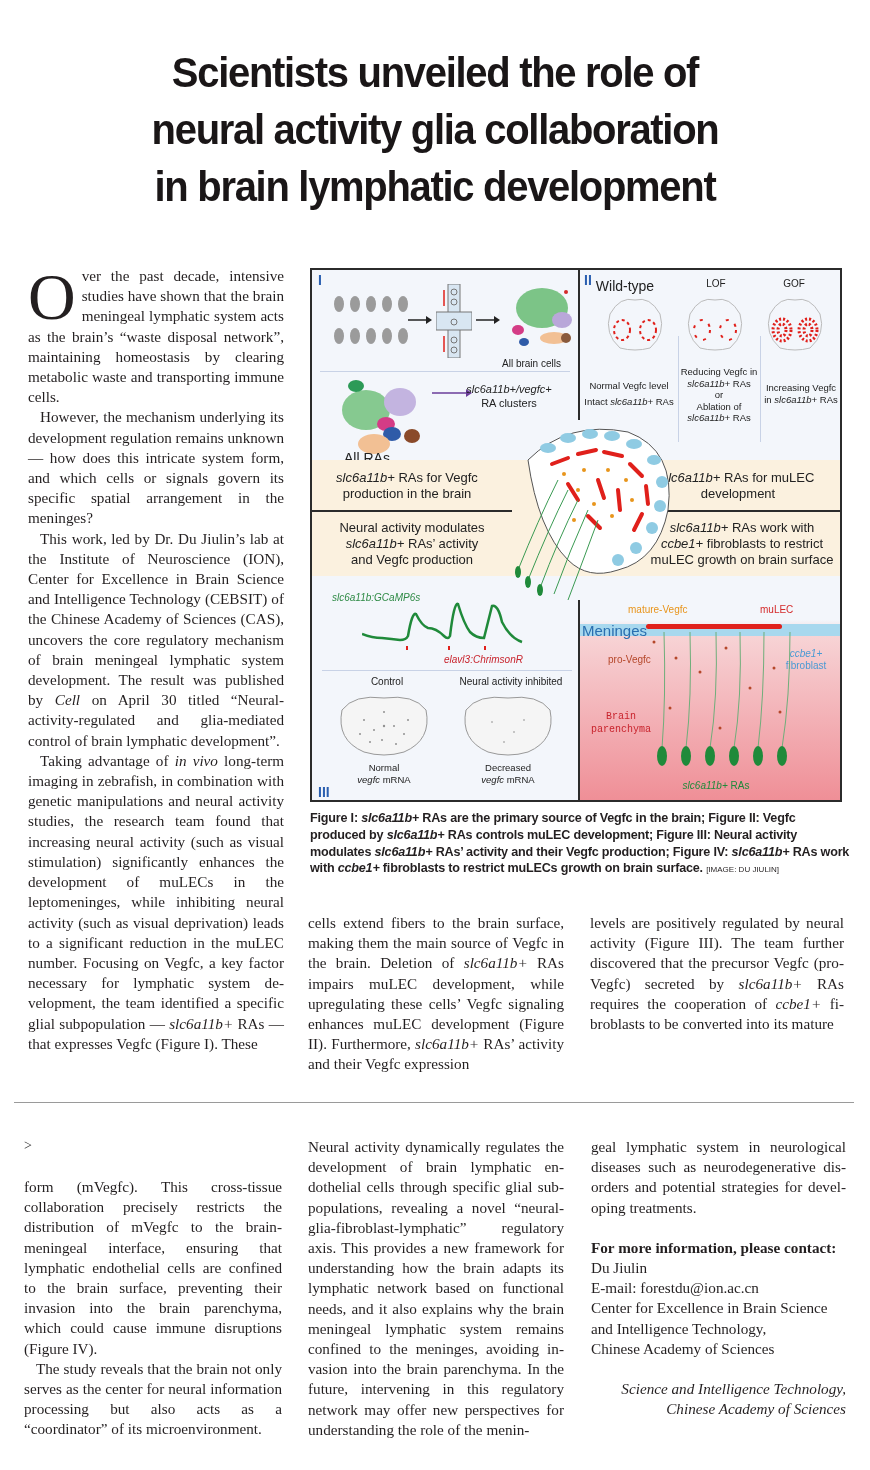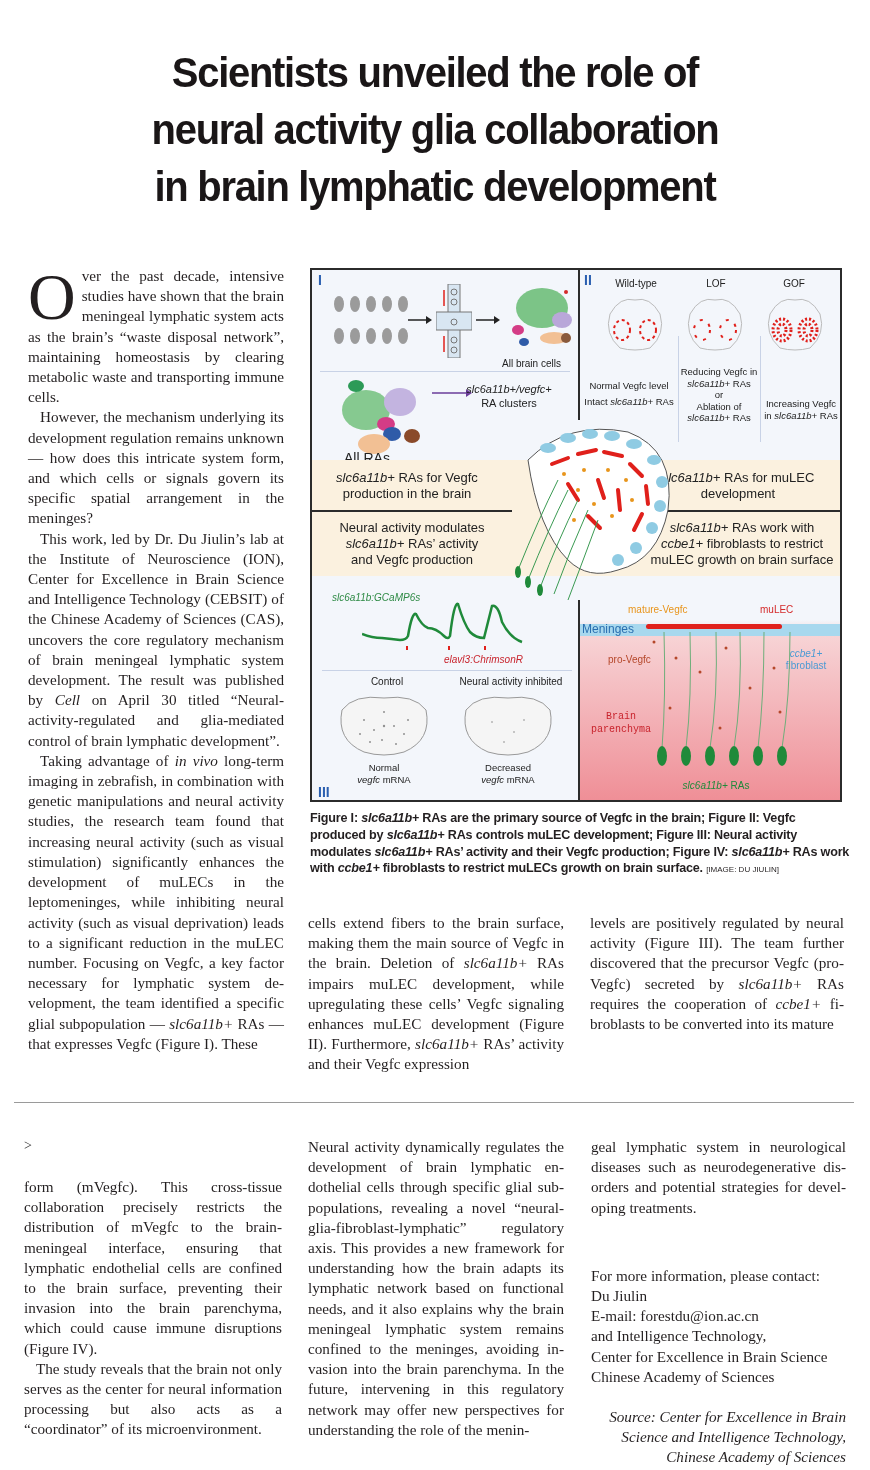--- a/index.html
+++ b/index.html
@@ -28,21 +28,21 @@
   .band { position: absolute; background: #fbf1df; }
   .vline { position: absolute; background: #2b2b2b; width: 2px; }
   .hline { position: absolute; background: #2b2b2b; height: 2px; }
 
   .caption { position: absolute; left: 310px; top: 810px; width: 540px; font-family: "Liberation Sans", sans-serif; font-weight: bold; font-size: 12.6px; line-height: 16.8px; color: #231f20; letter-spacing: -0.2px; }
   .caption .credit { font-weight: normal; font-size: 8px; letter-spacing: 0; }
 
   .divider { position: absolute; left: 14px; top: 1102px; width: 840px; height: 1px; background: #9a9a9a; }
   .gt { position: absolute; left: 24px; top: 1138px; font-family: "Liberation Serif", serif; font-size: 14px; color: #333; }
 
-  .contact-head { font-weight: normal; margin-top: 28px; }
+  .contact-head { font-weight: bold; }
   .source { font-style: italic; text-align: right; }
 </style>
 </head>
 <body>
 
 <div class="headline">
   <div>Scientists unveiled the role of</div>
   <div>neural activity glia collaboration</div>
   <div>in brain lymphatic development</div>
 </div>
@@ -118,21 +118,21 @@
         <polygon points="34,1 40,5 34,9" fill="#6a3c9a"></polygon>
       </svg>
     <div class="ftxt" style="left:142px; top:112px; font-size:11px; line-height:14px; width:110px;">
       <i>slc6a11b+/vegfc+</i><br><span>RA clusters</span>
     </div>
     <div class="ftxt" style="left:32px; top:180px; font-size:14px;">All RAs</div>
   </div>
 
   <div class="panel" style="left:266px; top:0; width:264px; height:200px;">
     <div class="pnum" style="left:6px; top:2px;">II</div>
-    <div class="ftxt" style="left:28px; top:8px; width:60px; font-size:10px;">Wild-type</div>
+    <div class="ftxt" style="left:17px; top:8px; width:60px; font-size:14px;">Wild-type</div>
     <div class="ftxt" style="left:108px; top:8px; width:60px; font-size:10px;">LOF</div>
     <div class="ftxt" style="left:186px; top:8px; width:60px; font-size:10px;">GOF</div>
     <svg width="70" height="60" style="position:absolute; left:22px; top:24px;">
       <path d="M10 20 Q20 2 35 6 Q50 2 60 20 Q66 40 50 54 Q35 58 20 54 Q4 40 10 20Z" fill="none" stroke="#bbb"></path>
       <g stroke="#e0201b" stroke-width="2" stroke-dasharray="3 3" fill="none">
           <ellipse cx="22" cy="36" rx="8" ry="10"></ellipse>
           <ellipse cx="48" cy="36" rx="8" ry="10"></ellipse>
         </g>
     </svg>
     <svg width="70" height="60" style="position:absolute; left:102px; top:24px;">
@@ -152,21 +152,21 @@
         </g>
     </svg>
     <div class="ftxt" style="left:2px; top:108px; width:98px; font-size:9.5px; line-height:16px;">
       <span>Normal Vegfc level</span><br><span>Intact </span><i>slc6a11b+</i><span> RAs</span>
     </div>
     <div style="position:absolute; left:100px; top:66px; width:1px; height:106px; background:#c8d2e6;"></div>
     <div class="ftxt" style="left:100px; top:96px; width:82px; font-size:9.5px; line-height:11.5px;">
       <span>Reducing Vegfc in</span><br><i>slc6a11b+</i><span> RAs</span><br><span>or</span><br><span>Ablation of</span><br><i>slc6a11b+</i><span> RAs</span>
     </div>
     <div style="position:absolute; left:182px; top:66px; width:1px; height:106px; background:#c8d2e6;"></div>
-    <div class="ftxt" style="left:182px; top:112px; width:82px; font-size:9.5px; line-height:12px;margin-top:16px;">
+    <div class="ftxt" style="left:182px; top:112px; width:82px; font-size:9.5px; line-height:12px;">
       <span>Increasing Vegfc</span><br><span>in </span><i>slc6a11b+</i><span> RAs</span>
     </div>
   </div>
 
   <div class="band" style="left:0; top:190px; width:530px; height:52px;"></div>
   <div class="ftxt" style="left:10px; top:200px; width:170px; font-size:13px; line-height:16px;">
     <i>slc6a11b+</i><span> RAs for Vegfc</span><br><span>production in the brain</span>
   </div>
   <div class="ftxt" style="left:336px; top:200px; width:180px; font-size:13px; line-height:16px;">
     <i>slc6a11b+</i><span> RAs for muLEC</span><br><span>development</span>
@@ -283,21 +283,21 @@
       <span>Decreased</span><br><i>vegfc</i><span> mRNA</span>
     </div>
     <div class="pnum" style="left:6px; top:208px;">III</div>
   </div>
 
   <div class="panel" style="left:268px; top:306px; width:262px; height:226px; background:linear-gradient(#f3f6fb 0px, #f3f6fb 44px, #f7d4d6 58px, #ef8e96 226px);">
     <div style="position:absolute; left:0; top:48px; width:262px; height:12px; background:#a8d8ee;"></div>
     <div style="position:absolute; left:66px; top:48px; width:136px; height:5px; background:#e0201b; border-radius:3px;"></div>
     <div class="ftxt" style="left:48px; top:28px; font-size:10px; color:#e8951c;">mature-Vegfc</div>
     <div class="ftxt" style="left:180px; top:28px; font-size:10px; color:#d42a2a;">muLEC</div>
-    <div class="ftxt" style="left:2px; top:46px; font-size:12px; color:#2a6fb0;">Meninges</div>
+    <div class="ftxt" style="left:2px; top:46px; font-size:15px; color:#2a6fb0;">Meninges</div>
     <div class="ftxt" style="left:28px; top:78px; font-size:10px; color:#b5472a;">pro-Vegfc</div>
     <div class="ftxt" style="left:194px; top:72px; width:64px; font-size:10px; line-height:12px; color:#4a9ad4;">
       <i>ccbe1+</i><br><span>fibroblast</span>
     </div>
     <div class="ftxt" style="left:6px; top:134px; width:70px; font-size:10px; line-height:13px; color:#c8232c;font-family:Liberation Mono, monospace;">
       <span>Brain</span><br><span>parenchyma</span>
     </div>
     <svg width="180" height="150" style="position:absolute; left:70px; top:52px;">
       <g stroke="#6fae7a" fill="none" stroke-width="1">
           <path d="M14 4 Q16 70 12 120"></path>
@@ -358,23 +358,22 @@
   <p class="noindent">Neural activity dynamically regulates the development of brain lymphatic en­dothelial cells through specific glial sub­populations, revealing a novel “neural-glia-fibroblast-lymphatic” regulatory axis. This provides a new framework for understanding how the brain adapts its lymphatic network based on functional needs, and it also explains why the brain meningeal lymphatic system remains confined to the meninges, avoiding in­vasion into the brain parenchyma. In the future, intervening in this regulatory network may offer new perspectives for understanding the role of the menin-</p>
 </div>
 
 <div class="col" style="left:591px; top:1137px; width:255px;">
   <p class="noindent">geal lymphatic system in neurological diseases such as neurodegenerative dis­orders and potential strategies for devel­oping treatments.</p>
   <div style="height:20px;"></div>
   <div style="text-align:left;">
     <div class="contact-head">For more information, please contact:</div>
     <div>Du Jiulin</div>
     <div>E-mail: forestdu@ion.ac.cn</div>
+    <div>Center for Excellence in Brain Science</div>
     <div>and Intelligence Technology,</div>
-    <div>Center for Excellence in Brain Science</div>
     <div>Chinese Academy of Sciences</div>
   </div>
   <div style="height:20px;"></div>
   <div class="source">
-    <div>Source: Center for Excellence in Brain</div>
     <div>Science and Intelligence Technology,</div>
     <div>Chinese Academy of Sciences</div>
   </div>
 </div>
 
 </body></html>

